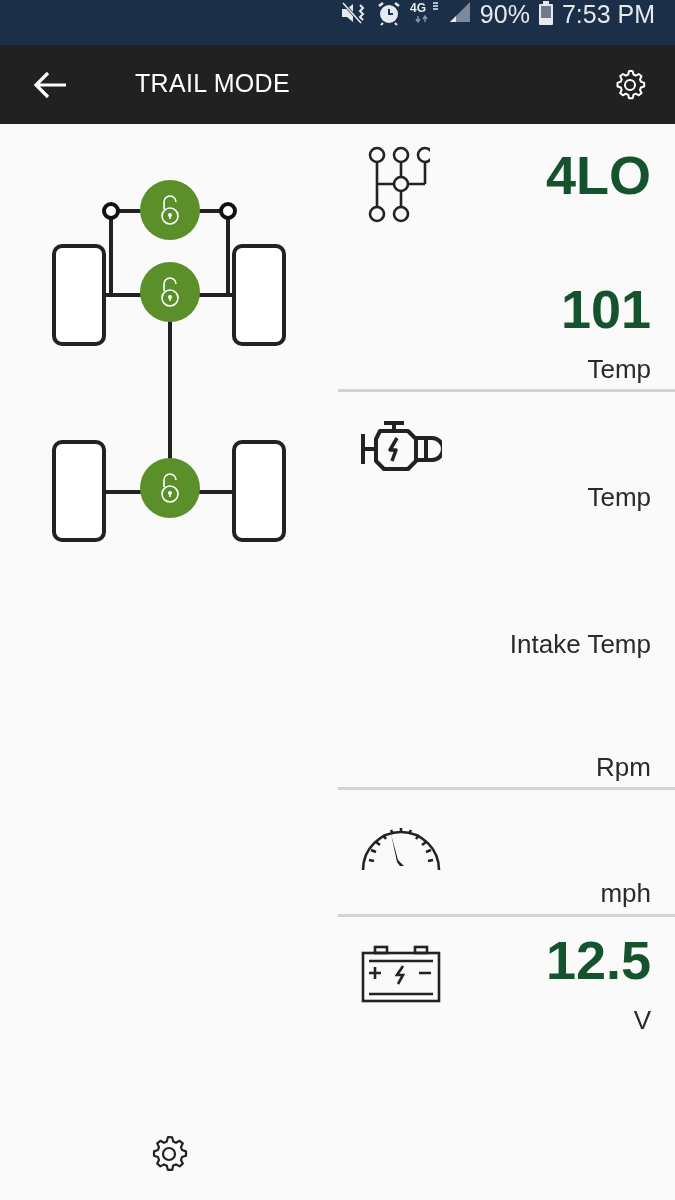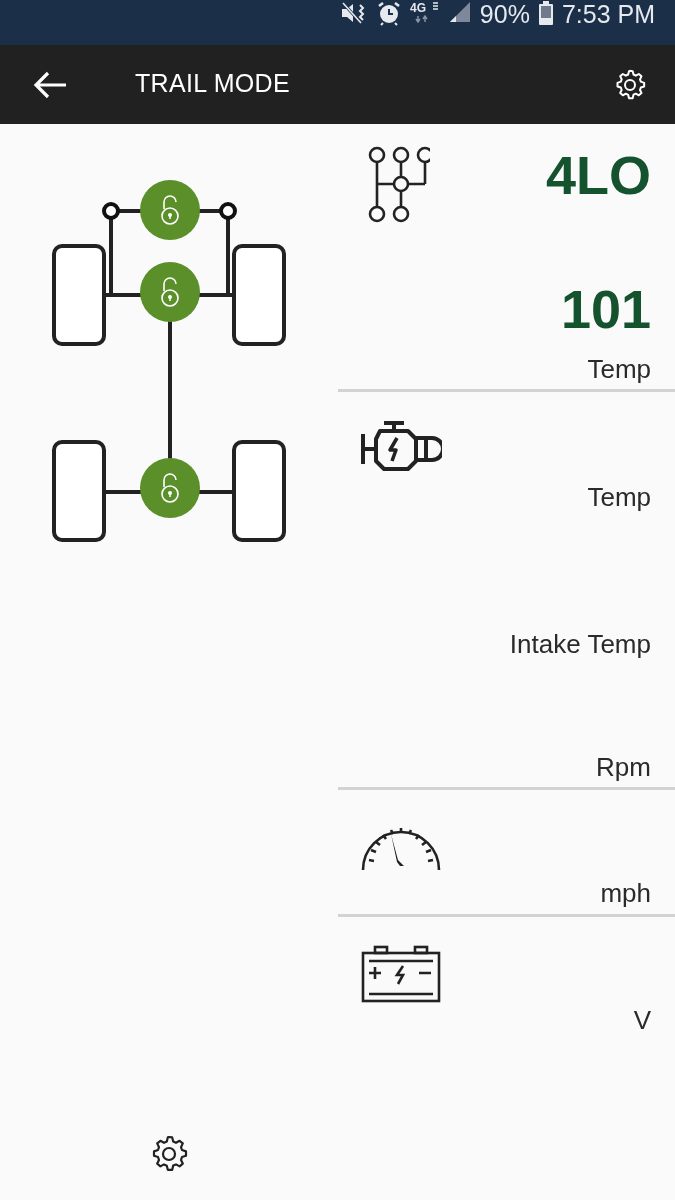--- a/index.html
+++ b/index.html
@@ -196,14 +196,15 @@
   <svg class="icon" style="top:25px;" width="82" height="62" viewBox="0 0 82 62">
     <g stroke="#222" stroke-width="2.6" fill="none">
       <rect x="3" y="11" width="76" height="48"></rect>
       <rect x="15" y="5" width="12" height="6"></rect>
       <rect x="55" y="5" width="12" height="6"></rect>
       <path d="M9 19h64M9 52h64"></path>
       <path d="M9 31h12M15 25v12M59 31h12"></path>
       <path d="M43 24l-6 9h6l-5 9"></path>
     </g>
   </svg>
+  <div class="big" style="top:12px;">12.5</div>
   <div class="label" style="top:88px;">V</div>
 </div>
 
 </body></html>

